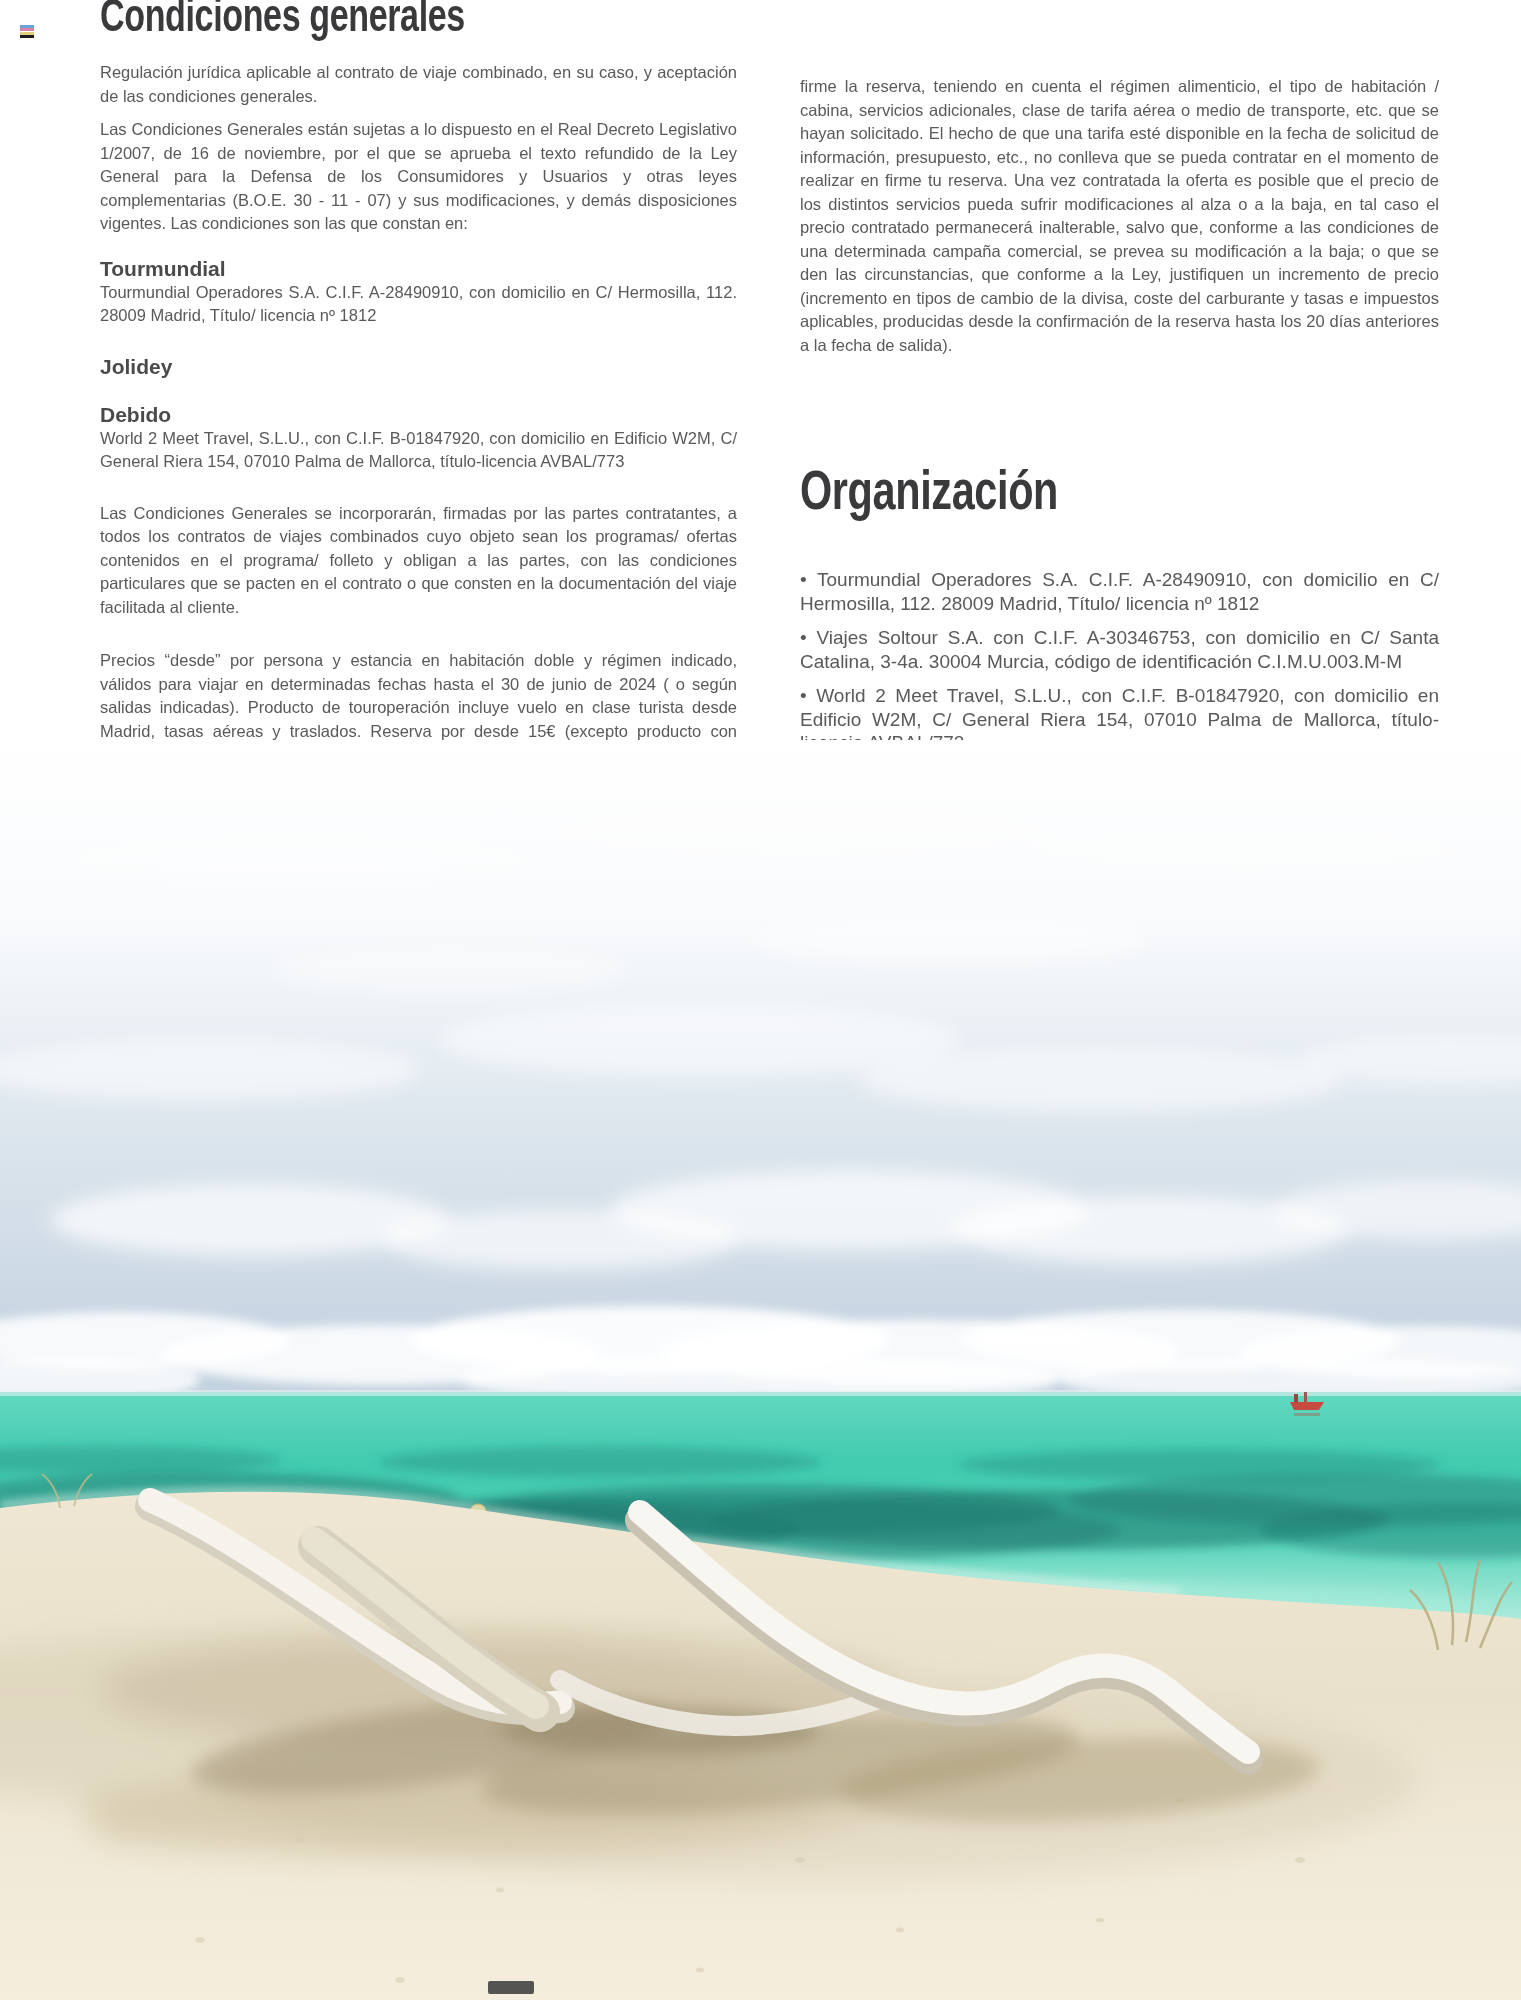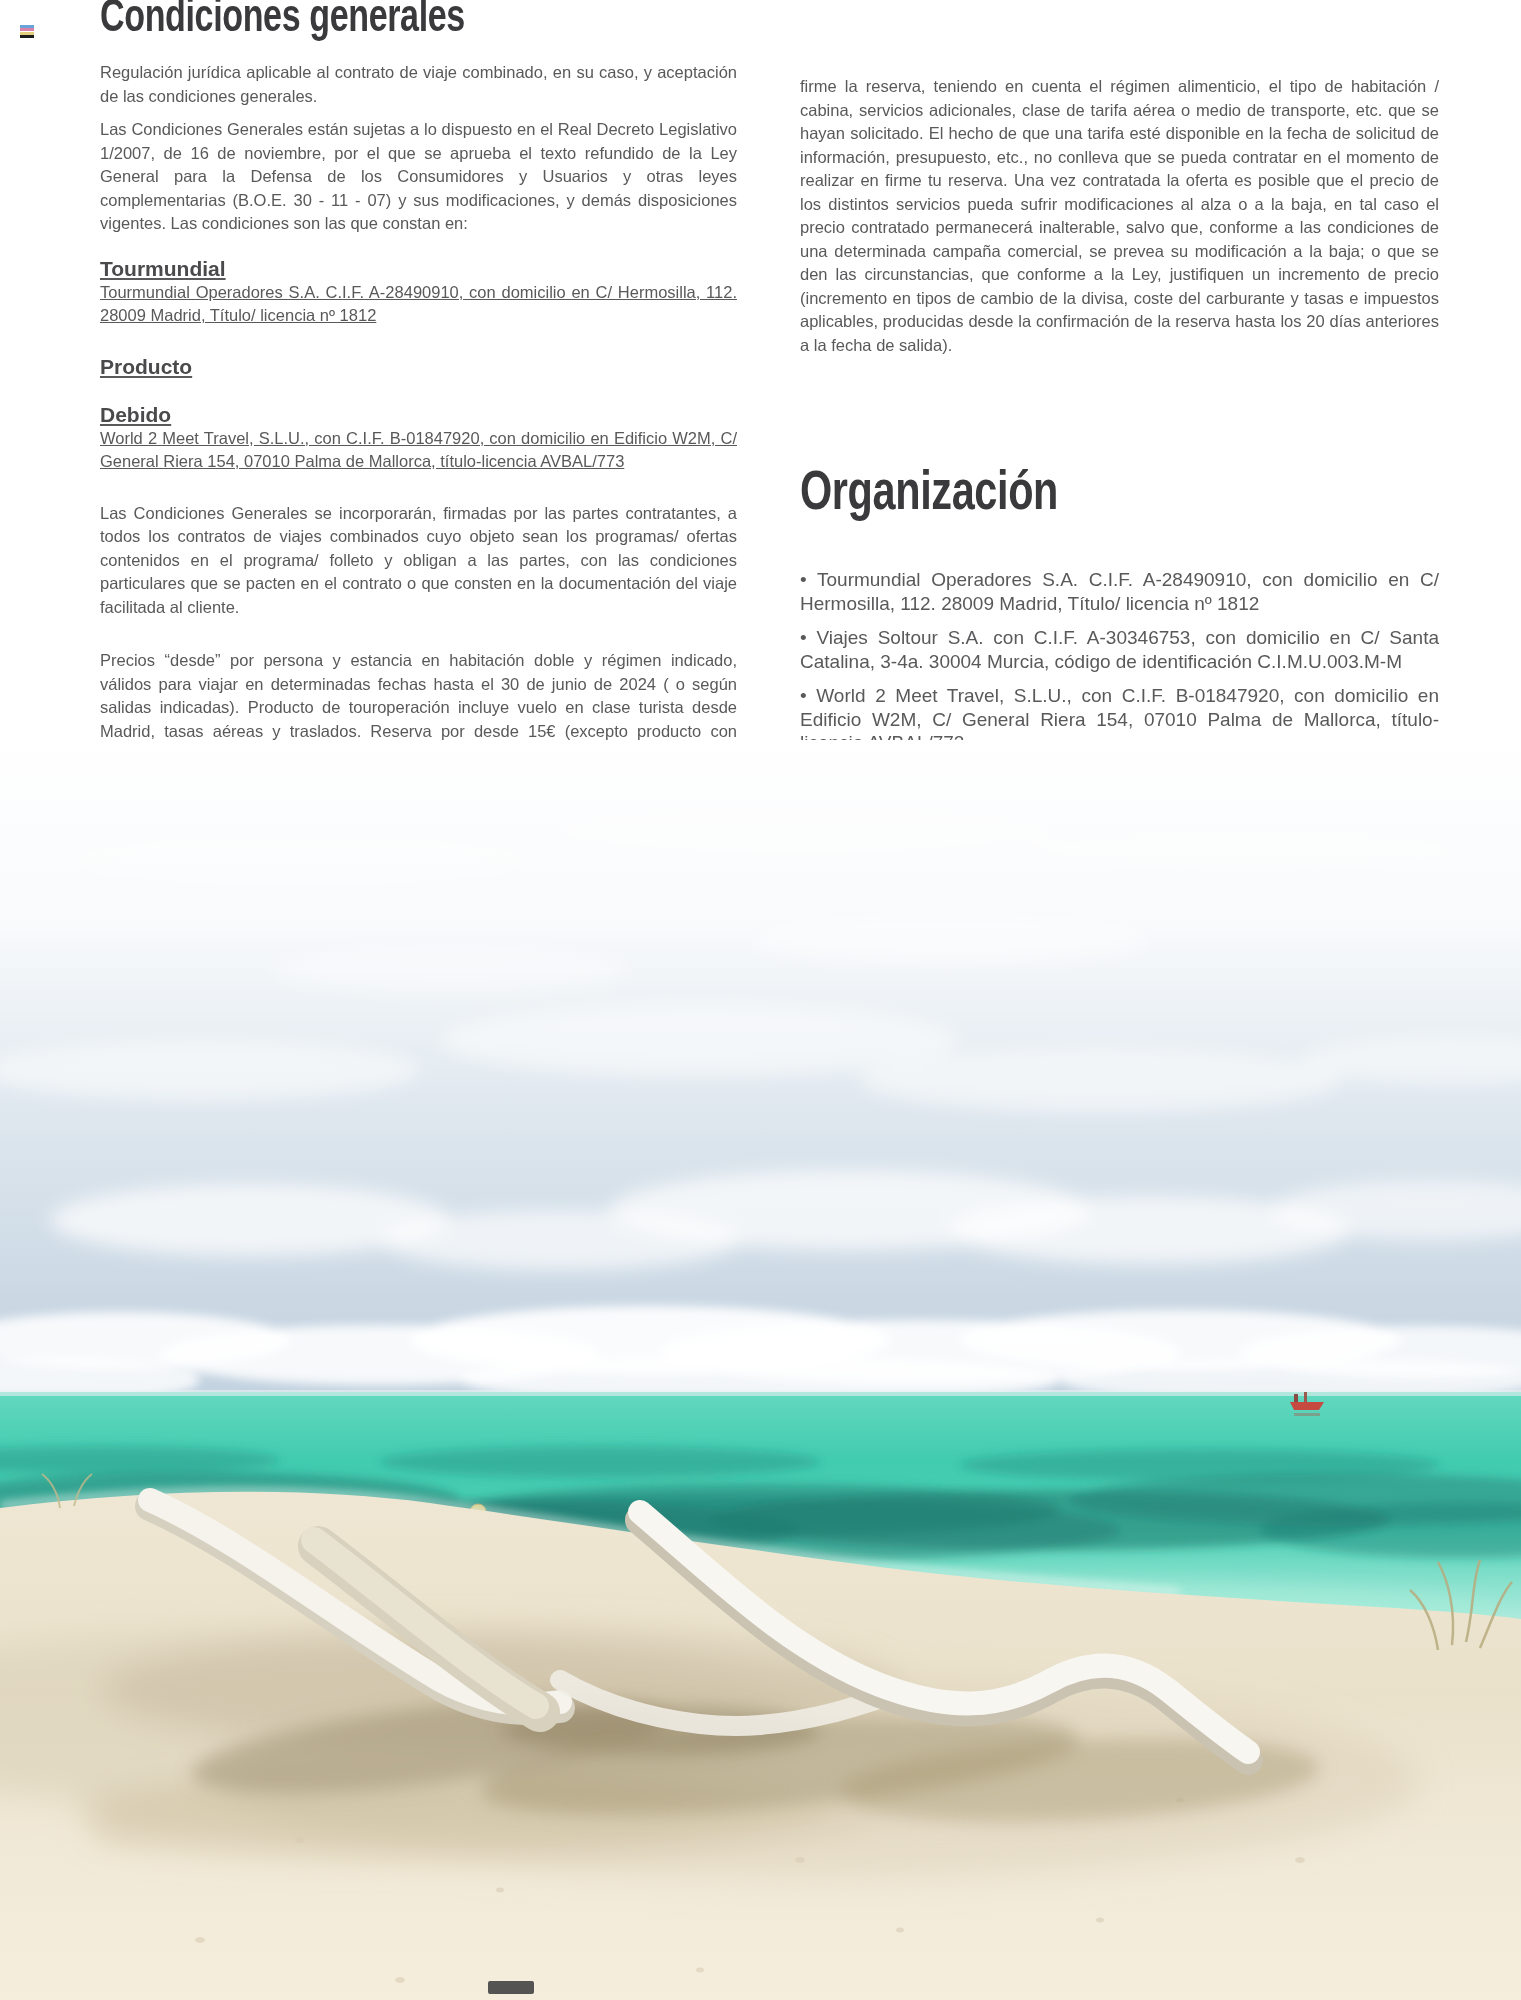--- a/index.html
+++ b/index.html
@@ -21,21 +21,21 @@
   .col-right{position:absolute;left:800px;top:0;width:639px;height:1120px;color:#59595b;}
 
   h1,h2{margin:0;color:#3a3a3c;font-weight:bold;white-space:nowrap;}
   h1 span,h2 span{display:inline-block;transform:scaleX(0.74);transform-origin:left center;letter-spacing:-0.5px;}
   h1{font-size:46px;line-height:46px;margin-top:-8px;margin-bottom:23px;}
   h2{font-size:56px;line-height:48px;}
 
   .body-p{font-size:16.5px;line-height:23.5px;text-align:justify;margin:0;}
   .col-left .body-p{margin-bottom:10px;}
   h3{font-size:21px;line-height:24px;margin:0;color:#4a4a4c;font-weight:bold;}
-  .op-block{margin-top:21px;text-decoration:underline;}
+  .op-block{margin-top:21px;}
   .op-block .body-p{margin-bottom:0;}
   .gap-incorp{margin-top:28px;}
   .gap-precios{margin-top:30px;}
 
   .abs{position:absolute;left:0;width:639px;}
   .bullet-p{font-size:19px;line-height:23.5px;text-align:justify;margin:0 0 11px 0;}
   .label-b{font-size:17px;line-height:24px;font-weight:bold;color:#4a4a4c;margin:0;}
   .value-p{font-size:16.5px;line-height:24px;margin:0;}
 
   
@@ -60,21 +60,21 @@
   <div class="col-left">
     <h1><span>Condiciones generales</span></h1>
     <p class="body-p">Regulación jurídica aplicable al contrato de viaje combinado, en su caso, y aceptación de las condiciones generales.</p>
     <p class="body-p">Las Condiciones Generales están sujetas a lo dispuesto en el Real Decreto Legislativo 1/2007, de 16 de noviembre, por el que se aprueba el texto refundido de la Ley General para la Defensa de los Consumidores y Usuarios y otras leyes complementarias (B.O.E. 30 - 11 - 07) y sus modificaciones, y demás disposiciones vigentes. Las condiciones son las que constan en:</p>
 
     <div class="op-block">
       <h3>Tourmundial</h3>
       <p class="body-p">Tourmundial Operadores S.A. C.I.F. A-28490910, con domicilio en C/ Hermosilla, 112. 28009 Madrid, Título/ licencia nº 1812</p>
     </div>
     <div class="op-block" style="margin-top:27px;">
-      <h3>Producto</h3>
+      <h3>Jolidey</h3>
     </div>
     <div class="op-block" style="margin-top:24px;">
       <h3>Debido</h3>
       <p class="body-p">World 2 Meet Travel, S.L.U., con C.I.F. B-01847920, con domicilio en Edificio W2M, C/ General Riera 154, 07010 Palma de Mallorca, título-licencia AVBAL/773</p>
     </div>
 
     <p class="body-p gap-incorp">Las Condiciones Generales se incorporarán, firmadas por las partes contratantes, a todos los contratos de viajes combinados cuyo objeto sean los programas/ ofertas contenidos en el programa/ folleto y obligan a las partes, con las condiciones particulares que se pacten en el contrato o que consten en la documentación del viaje facilitada al cliente.</p>
     <p class="body-p gap-precios">Precios “desde” por persona y estancia en habitación doble y régimen indicado, válidos para viajar en determinadas fechas hasta el 30 de junio de 2024 ( o según salidas indicadas). Producto de touroperación incluye vuelo en clase turista desde Madrid, tasas aéreas y traslados. Reserva por desde 15€ (excepto producto con condiciones especiales de contratación): consulta condiciones de estas promociones en www.viajeselcorteingl.es. Gastos de gestión (16€ internacional por reserva) no incluidos. Consulta condiciones. Plazas limitadas. C.I.C.MA 59, HERMOSILLA - 112 – MADRID..  Precio “desde” El “precio desde…” indica la posibilidad de adquirir los servicios turísticos ofertados sólo para determinadas fechas dentro del periodo de validez de este folleto/programa; está calculado a la fecha de edición del mismo; se aplica a plazas limitadas; y comprende los servicios expresamente mencionados. Debido a las continuas fluctuaciones de los precios de alojamiento, tarifas aéreas y/o medios de transporte, motivadas por las variaciones en la demanda y nivel de ocupación de estos servicios, se confirmará el mejor precio disponible para cada estancia en el momento de efectuar en</p>
   </div>
 

